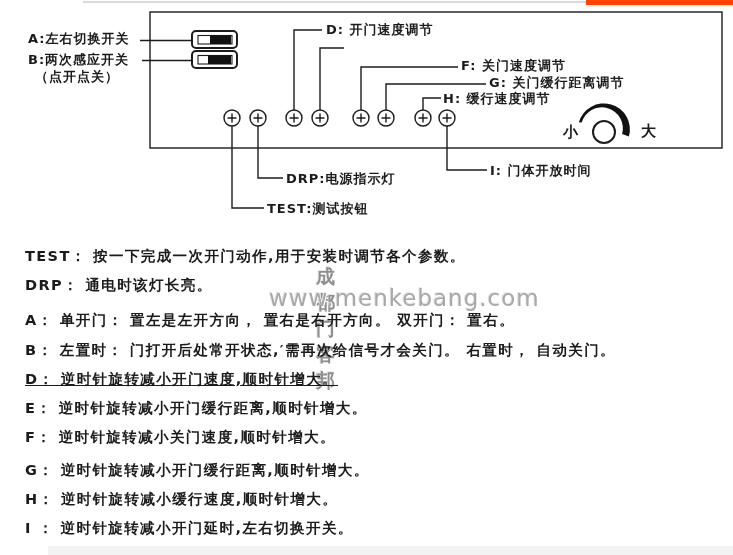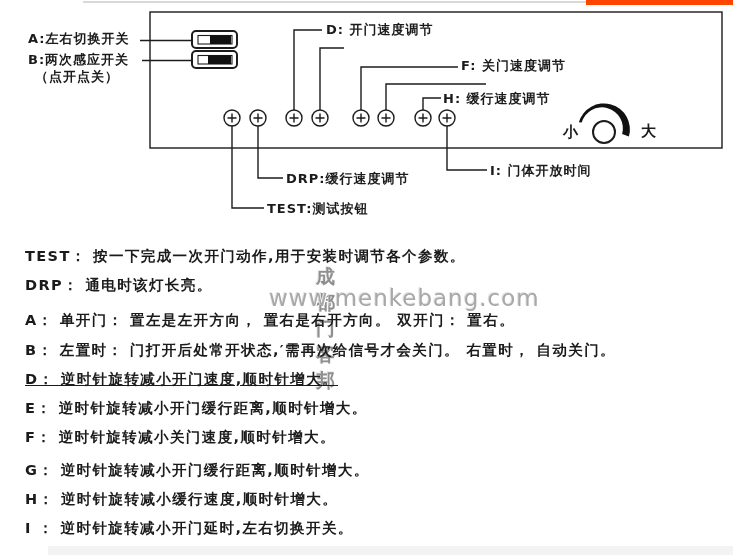--- a/index.html
+++ b/index.html
@@ -115,23 +115,24 @@
       <circle cx="604" cy="132" r="11" class="ln2 wht"></circle>
     </g>
   </svg>
 
   <div class="dlabel" style="left:28px;top:32px;">A:左右切换开关</div>
   <div class="dlabel" style="left:28px;top:53px;">B:两次感应开关</div>
   <div class="dlabel" style="left:35px;top:70px;">（点开点关）</div>
 
   <div class="dlabel" style="left:326px;top:23px;">D: 开门速度调节</div>
   <div class="dlabel" style="left:461px;top:59px;">F: 关门速度调节</div>
+  <div class="dlabel" style="left:489px;top:76px;">G: 关门缓行距离调节</div>
   <div class="dlabel" style="left:443px;top:92px;">H: 缓行速度调节</div>
   <div class="dlabel" style="left:490px;top:164px;">I: 门体开放时间</div>
-  <div class="dlabel" style="left:286px;top:172px;">DRP:缓行速度调节</div>
+  <div class="dlabel" style="left:286px;top:172px;">DRP:电源指示灯</div>
   <div class="dlabel" style="left:267px;top:202px;">TEST:测试按钮</div>
 
   <div class="klabel" style="left:563px;top:123px;">小</div>
   <div class="klabel" style="left:641px;top:122px;">大</div>
 </div>
 
 <div class="watermark">
   <div class="wm1">成都门客邦</div>
   <div class="wm2">www.menkebang.com</div>
 </div>

